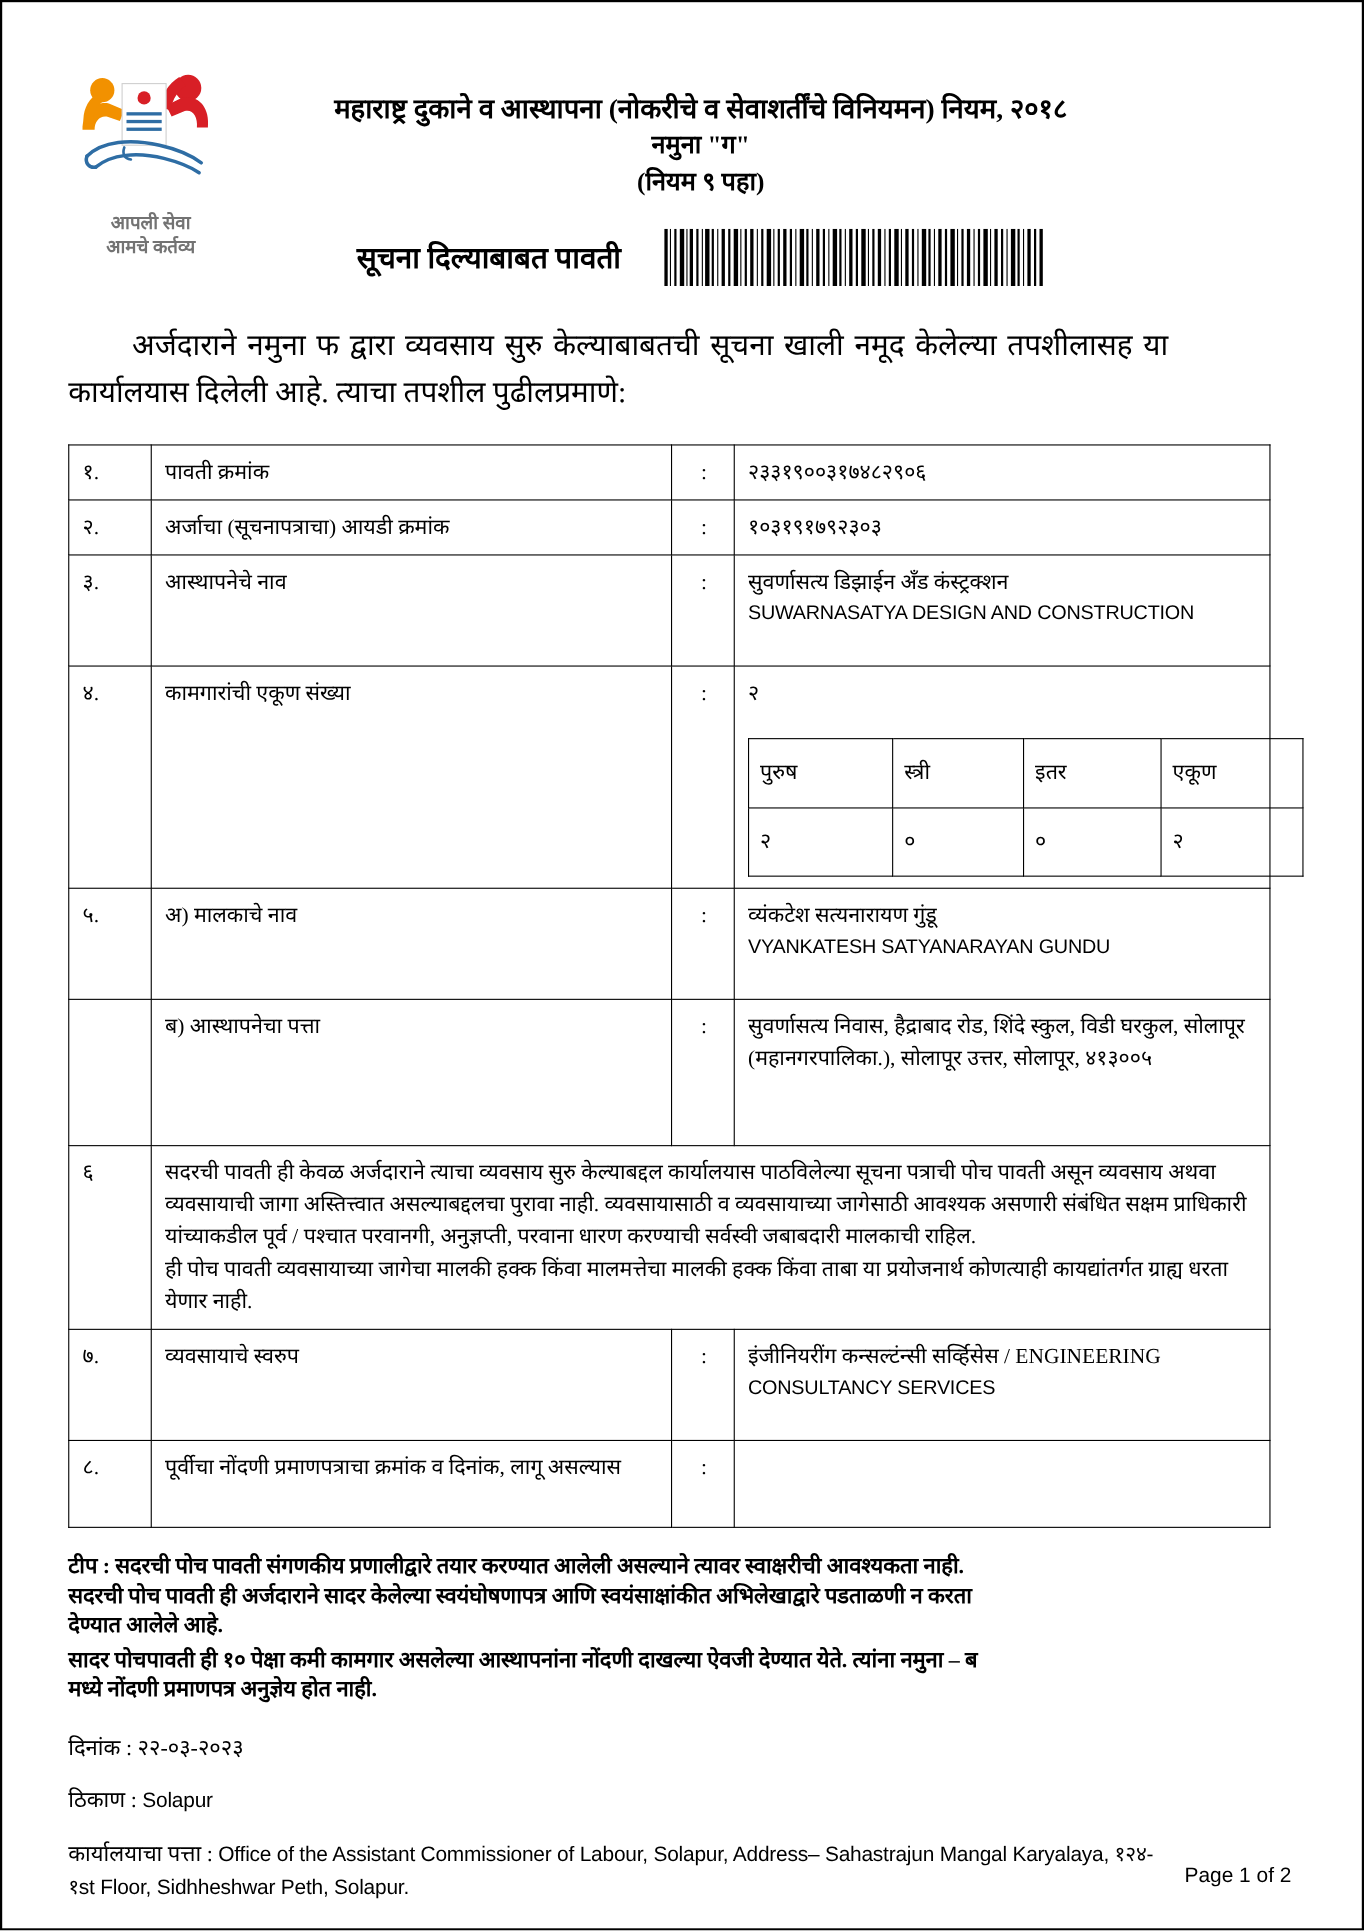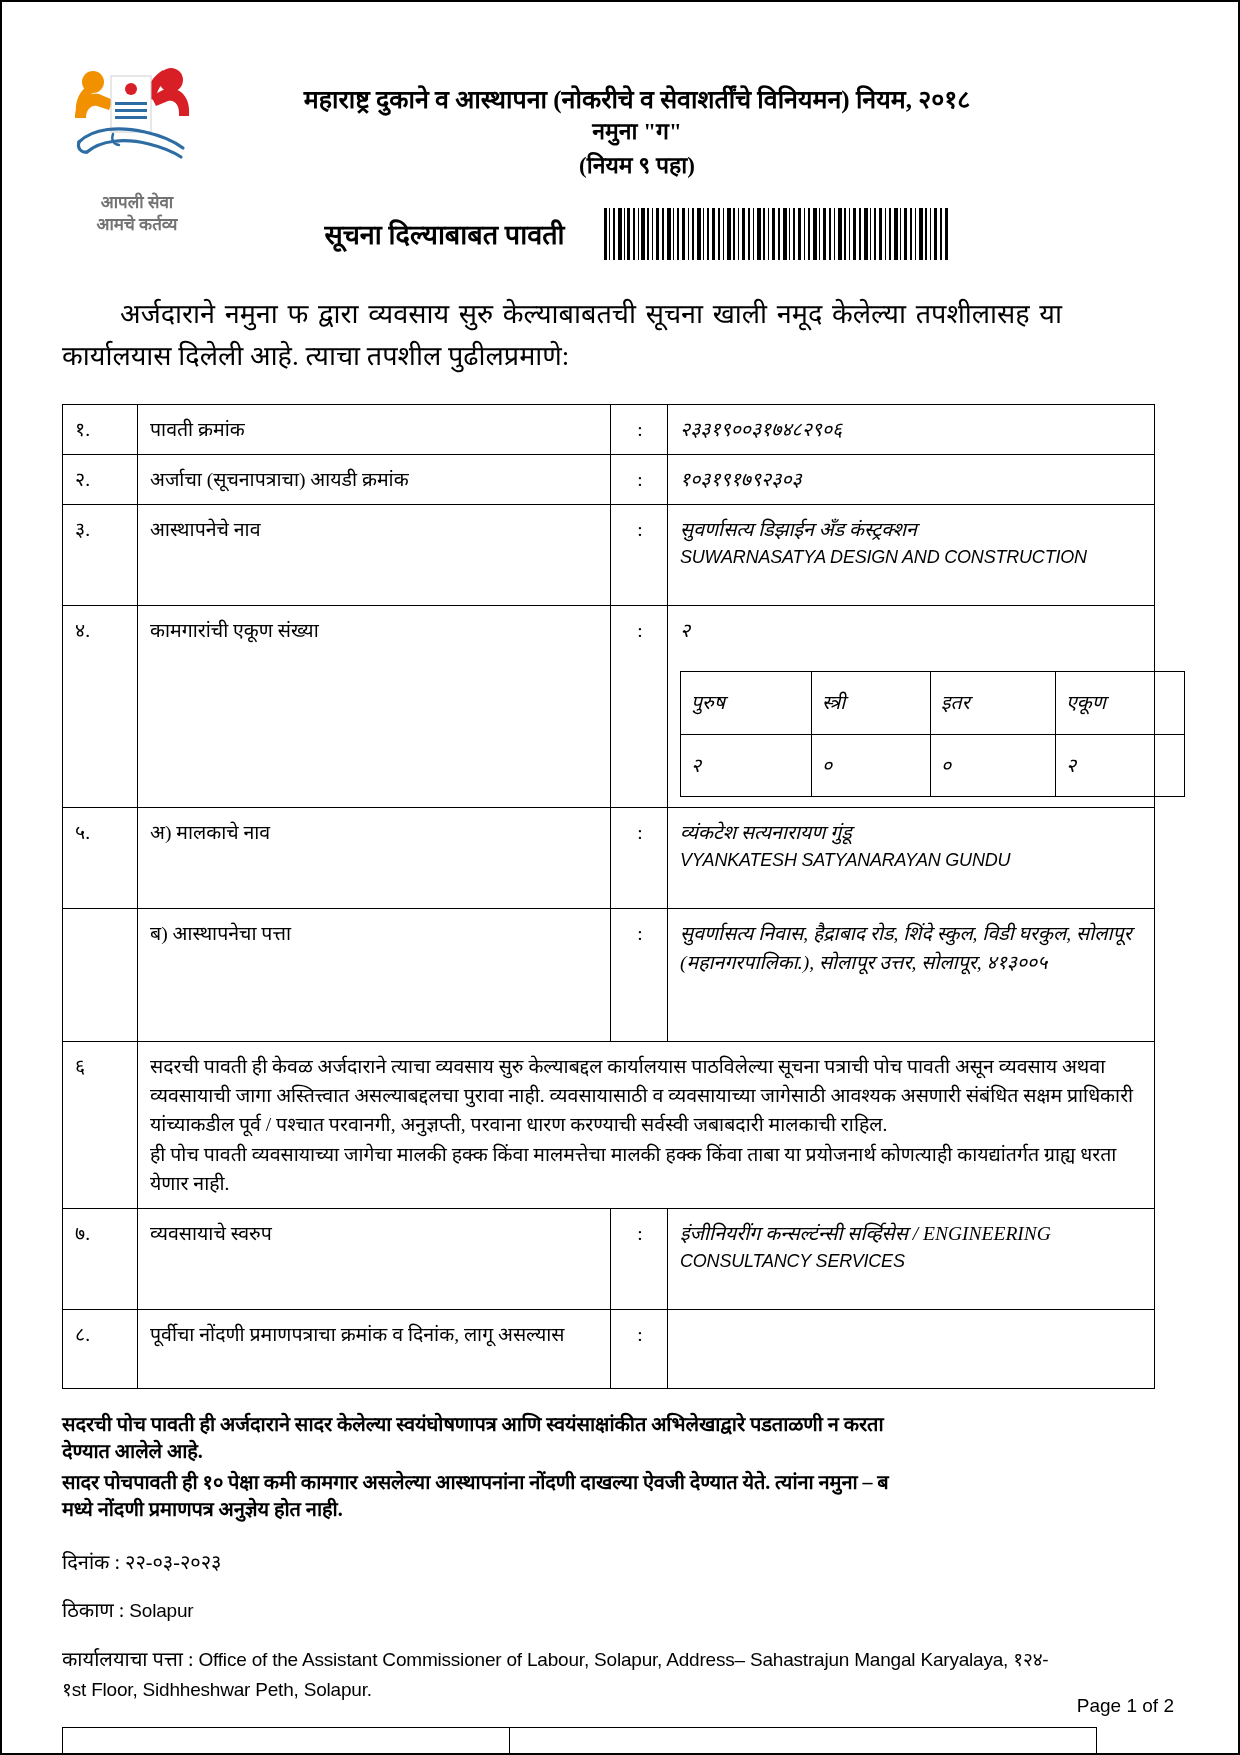--- a/index.html
+++ b/index.html
@@ -107,21 +107,21 @@
     border: 1.5px solid #000000;
     vertical-align: top;
     padding: 10px 10px 10px 12px;
     font-family: "Liberation Serif", "DejaVu Serif", serif;
     font-size: 19.5px;
     line-height: 1.5;
   }
   td.c-num   { width: 52px;  text-align: left; }
   td.c-label { width: 450px; }
   td.c-colon { width: 34px; text-align: center; padding-left: 4px; padding-right: 4px;}
-  td.c-val   { width: 464px; font-style: italic; }
+  td.c-val   { width: 464px; }
   .latin {
     font-family: "Liberation Sans", "DejaVu Sans", sans-serif;
     font-size: 18px;
     letter-spacing: -0.2px;
   }
   .mr { font-family: "Liberation Serif", "DejaVu Serif", serif; }
   .tall-1 { height: 80px; }
   .tall-2 { height: 112px; }
   .para-cell {
     font-size: 19px;
@@ -418,20 +418,21 @@
           <td class="c-num blank-tall">८.</td>
           <td class="c-label">पूर्वीचा नोंदणी प्रमाणपत्राचा क्रमांक व दिनांक, लागू असल्यास</td>
           <td class="c-colon">:</td>
           <td class="c-val"></td>
         </tr>
 
       </tbody>
     </table>
 
     <div class="notes">
+      <p>टीप : सदरची पोच पावती संगणकीय प्रणालीद्वारे तयार करण्यात आलेली असल्याने त्यावर स्वाक्षरीची आवश्यकता नाही.</p>
       <p>सदरची पोच पावती ही अर्जदाराने सादर केलेल्या स्वयंघोषणापत्र आणि स्वयंसाक्षांकीत अभिलेखाद्वारे पडताळणी न करता</p>
       <p>देण्यात आलेले आहे.</p>
       <p class="gap">सादर पोचपावती ही १० पेक्षा कमी कामगार असलेल्या आस्थापनांना नोंदणी दाखल्या ऐवजी देण्यात येते. त्यांना नमुना – ब</p>
       <p>मध्ये नोंदणी प्रमाणपत्र अनुज्ञेय होत नाही.</p>
     </div>
 
     <div class="meta">
       <p>
         <span>दिनांक : </span><span>२२-०३-२०२३</span>
       </p>

